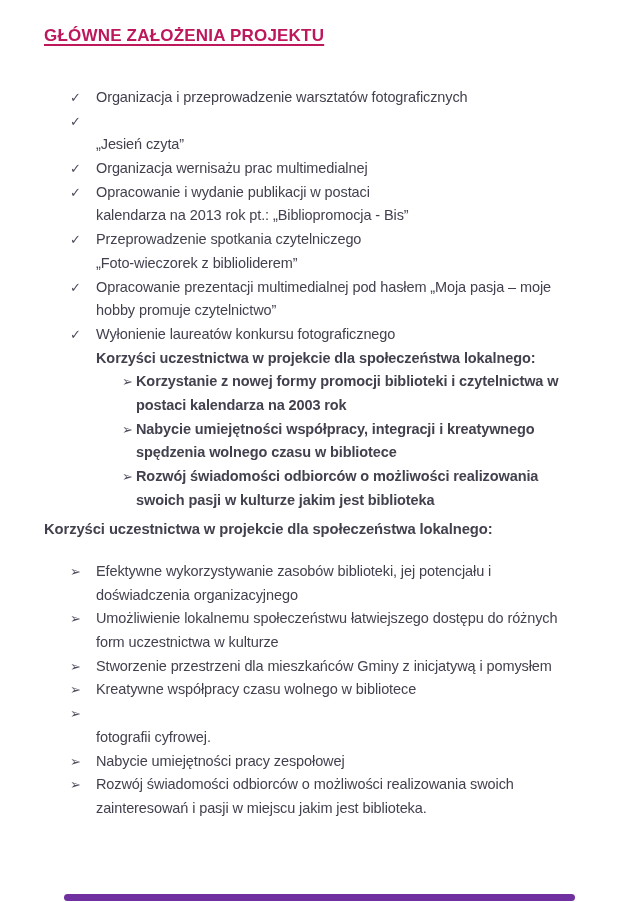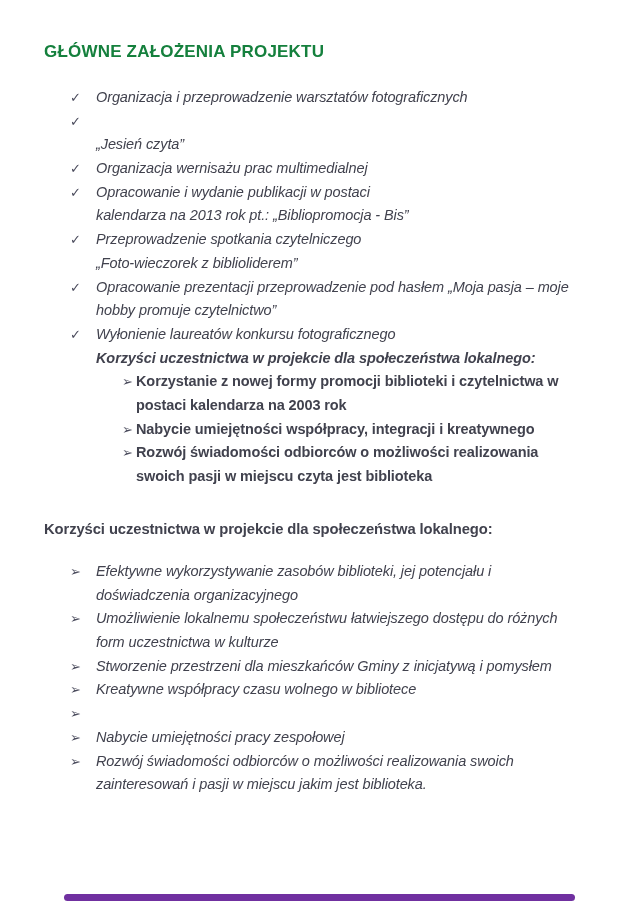--- a/index.html
+++ b/index.html
@@ -8,25 +8,26 @@
     background: #ffffff;
     font-family: "Liberation Sans", "DejaVu Sans", sans-serif;
     color: #41424e;
     position: relative;
     overflow: hidden;
   }
   .page { position: absolute; inset: 0; background: #ffffff; }
 
   .doc-heading {
     position: absolute;
-    left: 44px; top: 42px;
+    left: 44px; top: 26px;
     font-size: 17px;
     font-weight: bold;
     letter-spacing: 0.2px;
-    color: #15803d;
+    color: #be185d;
+    text-decoration: underline;
     text-decoration-thickness: 2px;
     text-underline-offset: 3px;
     white-space: nowrap;
   }
 
   .list { position: absolute; left: 44px; right: 0; }
   .list-1 { top: 86px; }
   .list-2 { top: 560px; }
 
   .row {
@@ -40,21 +41,21 @@
   .mk {
     position: absolute;
     top: 0;
     font-size: 13px;
     line-height: 23.7px;
     color: #4a4b5c;
   }
   .mk.l1 { left: 26px; }
   .mk.l2 { left: 78px; }
   .tx { display: inline-block; }
-  .ind1 { margin-left: 52px; font-style: italic; }
+  .ind1 { margin-left: 52px; }
   .ind2 { margin-left: 92px; font-weight: bold; }
   .bold { font-weight: bold; }
 
   .sec2-heading {
     position: absolute;
     left: 44px; top: 518px;
     height: 23.7px; line-height: 23.7px;
     font-size: 14.8px;
     font-weight: bold;
     letter-spacing: -0.1px;
@@ -102,21 +103,21 @@
     </div>
     <div class="row">
       <span class="mk l1">✓</span>
       <span class="tx ind1">Przeprowadzenie spotkania czytelniczego</span>
     </div>
     <div class="row">
       <span class="tx ind1">„Foto-wieczorek z biblioliderem”</span>
     </div>
     <div class="row">
       <span class="mk l1">✓</span>
-      <span class="tx ind1">Opracowanie prezentacji przeprowadzenie pod hasłem „Moja pasja – moje</span>
+      <span class="tx ind1">Opracowanie prezentacji multimedialnej pod hasłem „Moja pasja – moje</span>
     </div>
     <div class="row">
       <span class="tx ind1">hobby promuje czytelnictwo”</span>
     </div>
     <div class="row">
       <span class="mk l1">✓</span>
       <span class="tx ind1">Wyłonienie laureatów konkursu fotograficznego</span>
     </div>
 
     <div class="row">
@@ -128,25 +129,28 @@
       <span class="tx ind2">Korzystanie z nowej formy promocji biblioteki i czytelnictwa w</span>
     </div>
     <div class="row">
       <span class="tx ind2">postaci kalendarza na 2003 rok</span>
     </div>
     <div class="row">
       <span class="mk l2">➢</span>
       <span class="tx ind2">Nabycie umiejętności współpracy, integracji i kreatywnego</span>
     </div>
     <div class="row">
+      <span class="tx ind2">spędzenia wolnego czasu w bibliotece</span>
+    </div>
+    <div class="row">
       <span class="mk l2">➢</span>
       <span class="tx ind2">Rozwój świadomości odbiorców o możliwości realizowania</span>
     </div>
     <div class="row">
-      <span class="tx ind2">swoich pasji w miejscu czyta jest biblioteka</span>
+      <span class="tx ind2">swoich pasji w kulturze jakim jest biblioteka</span>
     </div>
   </div>
 
   <div class="sec2-heading">Korzyści uczestnictwa w projekcie dla społeczeństwa lokalnego:</div>
 
   <div class="list list-2">
     <div class="row">
       <span class="mk l1">➢</span>
       <span class="tx ind1">Efektywne wykorzystywanie zasobów biblioteki, jej potencjału i</span>
     </div>
@@ -165,20 +169,23 @@
       <span class="tx ind1">Stworzenie przestrzeni dla mieszkańców Gminy z inicjatywą i pomysłem</span>
     </div>
     <div class="row">
       <span class="mk l1">➢</span>
       <span class="tx ind1">Kreatywne współpracy czasu wolnego w bibliotece</span>
     </div>
     <div class="row">
       <span class="mk l1">➢</span>
     </div>
     <div class="row">
+      <span class="tx ind1">fotografii cyfrowej.</span>
+    </div>
+    <div class="row">
       <span class="mk l1">➢</span>
       <span class="tx ind1">Nabycie umiejętności pracy zespołowej</span>
     </div>
     <div class="row">
       <span class="mk l1">➢</span>
       <span class="tx ind1">Rozwój świadomości odbiorców o możliwości realizowania swoich</span>
     </div>
     <div class="row">
       <span class="tx ind1">zainteresowań i pasji w miejscu jakim jest biblioteka.</span>
     </div>

